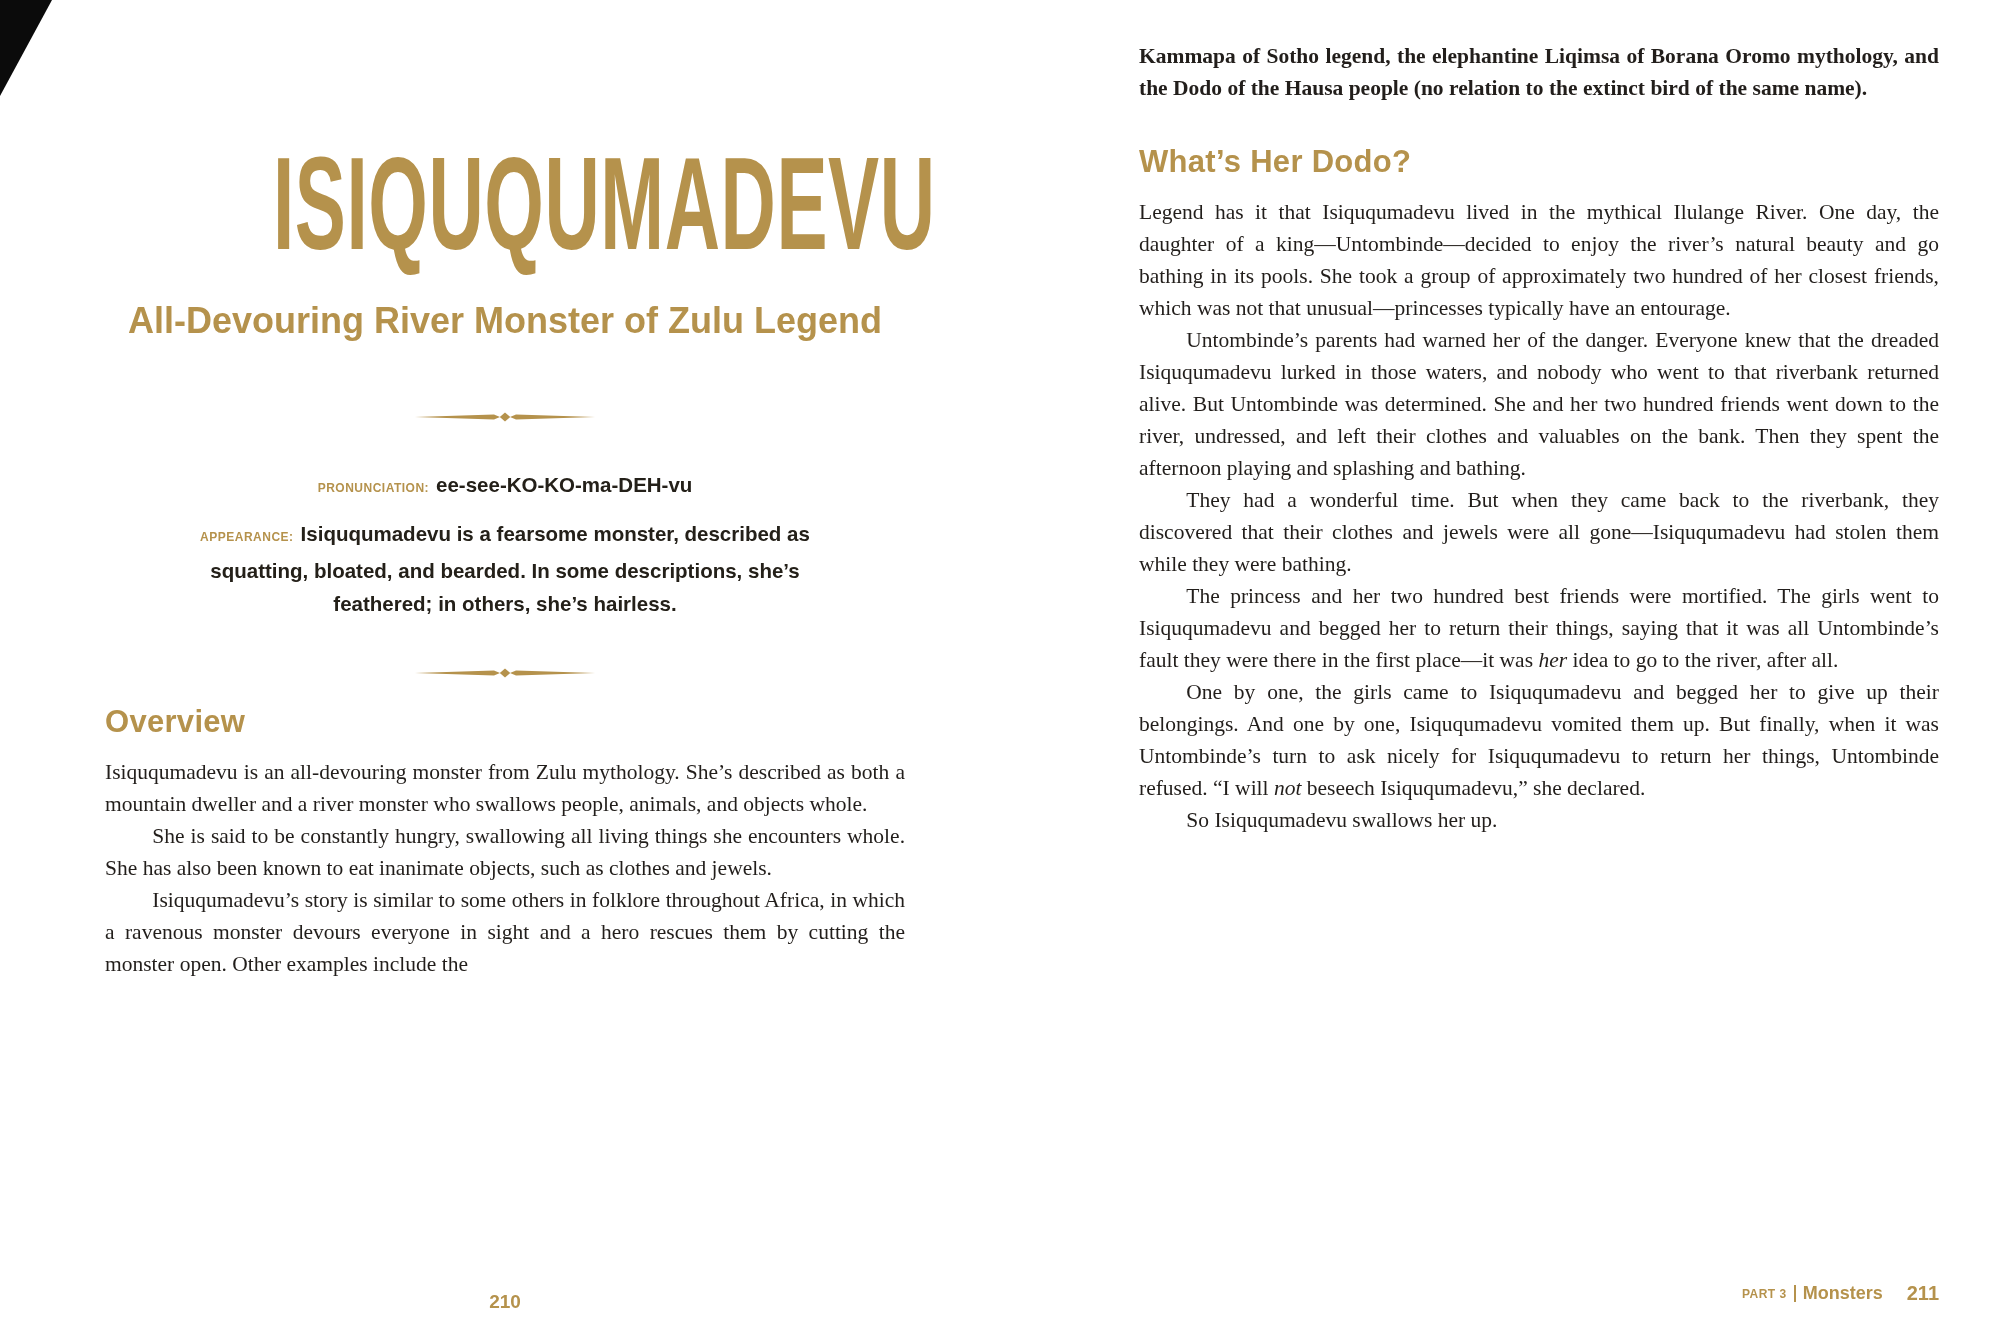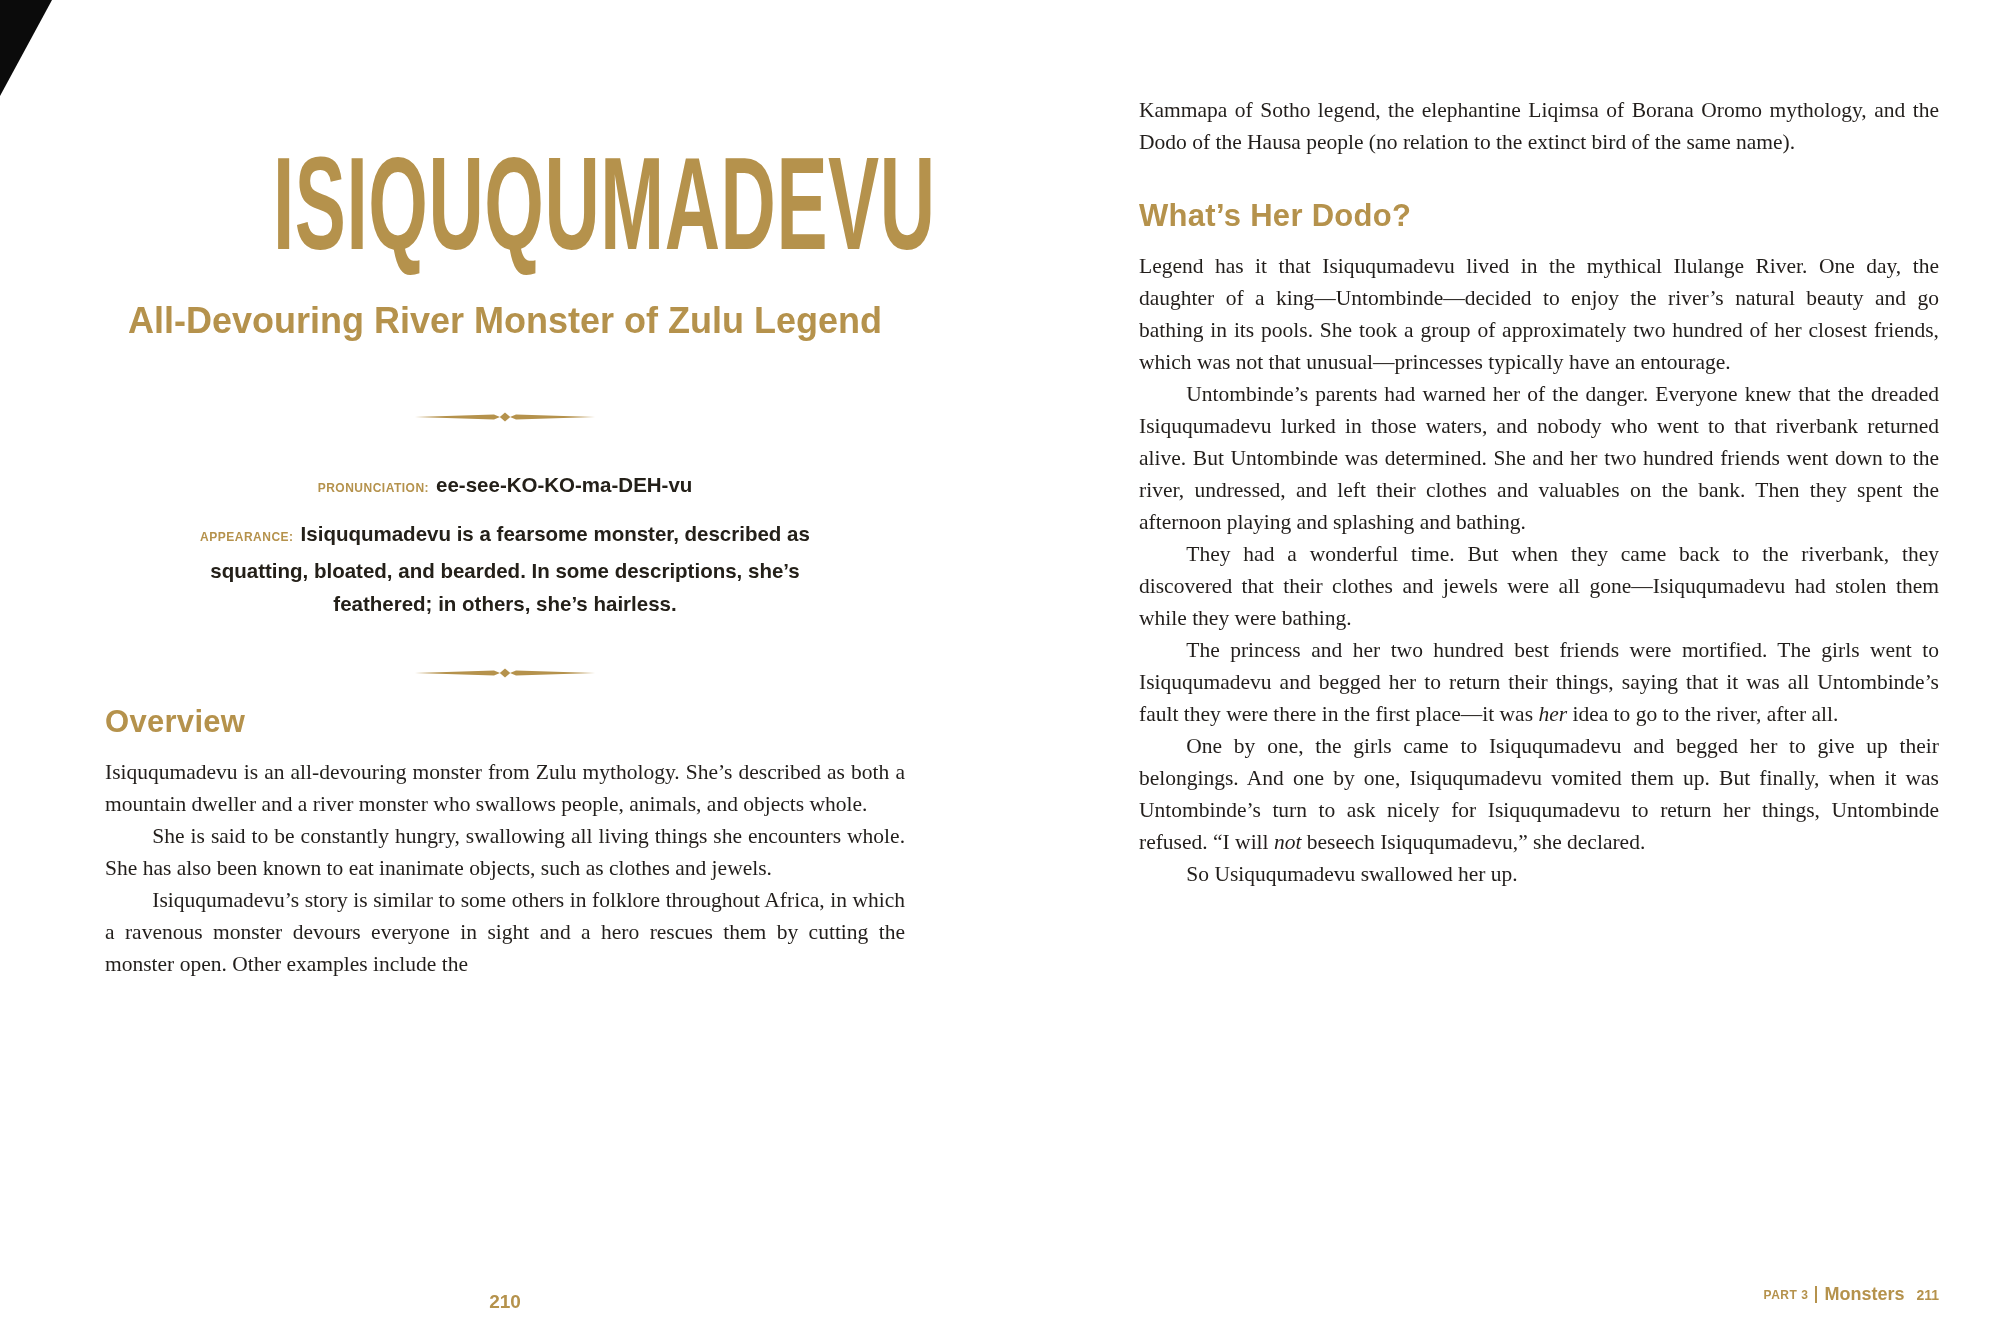--- a/index.html
+++ b/index.html
@@ -89,21 +89,22 @@
   .overview-heading { margin-top: 24px; }
   .body-text p {
     margin: 0;
     text-align: justify;
     font-size: 21.5px;
     line-height: 32px;
     text-indent: 2.2em;
   }
   .body-text p.no-indent { text-indent: 0; }
   .continuation {
-    margin-top: 94px;
+    margin-top: 40px;
+    font-weight: bold;
   }
   .continuation p { text-indent: 0; }
 
   .page-number-center {
     position: absolute;
     bottom: 20px;
     left: 0;
     width: 100%;
     text-align: center;
     font-family: "Liberation Sans", sans-serif;
@@ -124,22 +125,22 @@
   .footer-part { font-size: 12px; letter-spacing: 0.5px; }
   .footer-sep {
     display: inline-block;
     width: 2px;
     height: 17px;
     background: var(--accent);
     margin: 0 7px;
   }
   .footer-section { font-size: 18px; }
   .footer-page {
-    font-size: 14px;
-    margin-left: 12px;
+    font-size: 20px;
+    margin-left: 24px;
   }
   :root { --accent: #b5924c; }
 </style>
 </head>
 <body>
 
 <div class="spread">
   <div class="corner-shadow"></div>
 
   <div class="page page-left">
@@ -182,21 +183,21 @@
       <p class="no-indent">Kammapa of Sotho legend, the elephantine Liqimsa of Borana Oromo mythology, and the Dodo of the Hausa people (no relation to the extinct bird of the same name).</p>
     </div>
 
     <h2 class="section-heading">What’s Her Dodo?</h2>
     <div class="body-text">
         <p class="no-indent">Legend has it that Isiququmadevu lived in the mythical Ilulange River. One day, the daughter of a king—Untombinde—decided to enjoy the river’s natural beauty and go bathing in its pools. She took a group of approximately two hundred of her closest friends, which was not that unusual—princesses typically have an entourage.</p>
         <p>Untombinde’s parents had warned her of the danger. Everyone knew that the dreaded Isiququmadevu lurked in those waters, and nobody who went to that riverbank returned alive. But Untombinde was determined. She and her two hundred friends went down to the river, undressed, and left their clothes and valuables on the bank. Then they spent the afternoon playing and splashing and bathing.</p>
         <p>They had a wonderful time. But when they came back to the riverbank, they discovered that their clothes and jewels were all gone—Isiququmadevu had stolen them while they were bathing.</p>
         <p>The princess and her two hundred best friends were mortified. The girls went to Isiququmadevu and begged her to return their things, saying that it was all Untombinde’s fault they were there in the first place—it was <em>her</em> idea to go to the river, after all.</p>
         <p>One by one, the girls came to Isiququmadevu and begged her to give up their belongings. And one by one, Isiququmadevu vomited them up. But finally, when it was Untombinde’s turn to ask nicely for Isiququmadevu to return her things, Untombinde refused. “I will <em>not</em> beseech Isiququmadevu,” she declared.</p>
-        <p>So Usiququmadevu swallowed her up.</p>
+        <p>So Isiququmadevu swallows her up.</p>
       </div>
 
     <div class="footer-right">
       <span class="footer-part">PART 3</span>
       <span class="footer-sep"></span>
       <span class="footer-section">Monsters</span>
       <span class="footer-page">211</span>
     </div>
   </div>
 </div>

